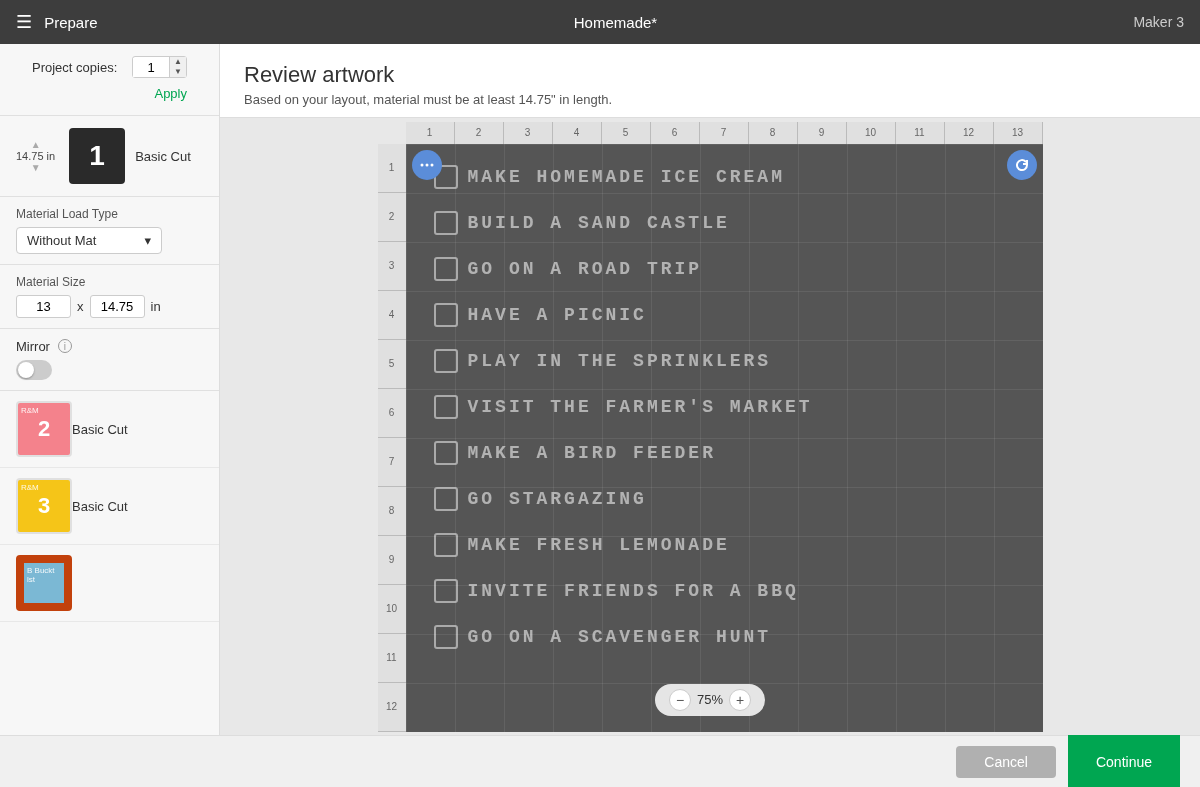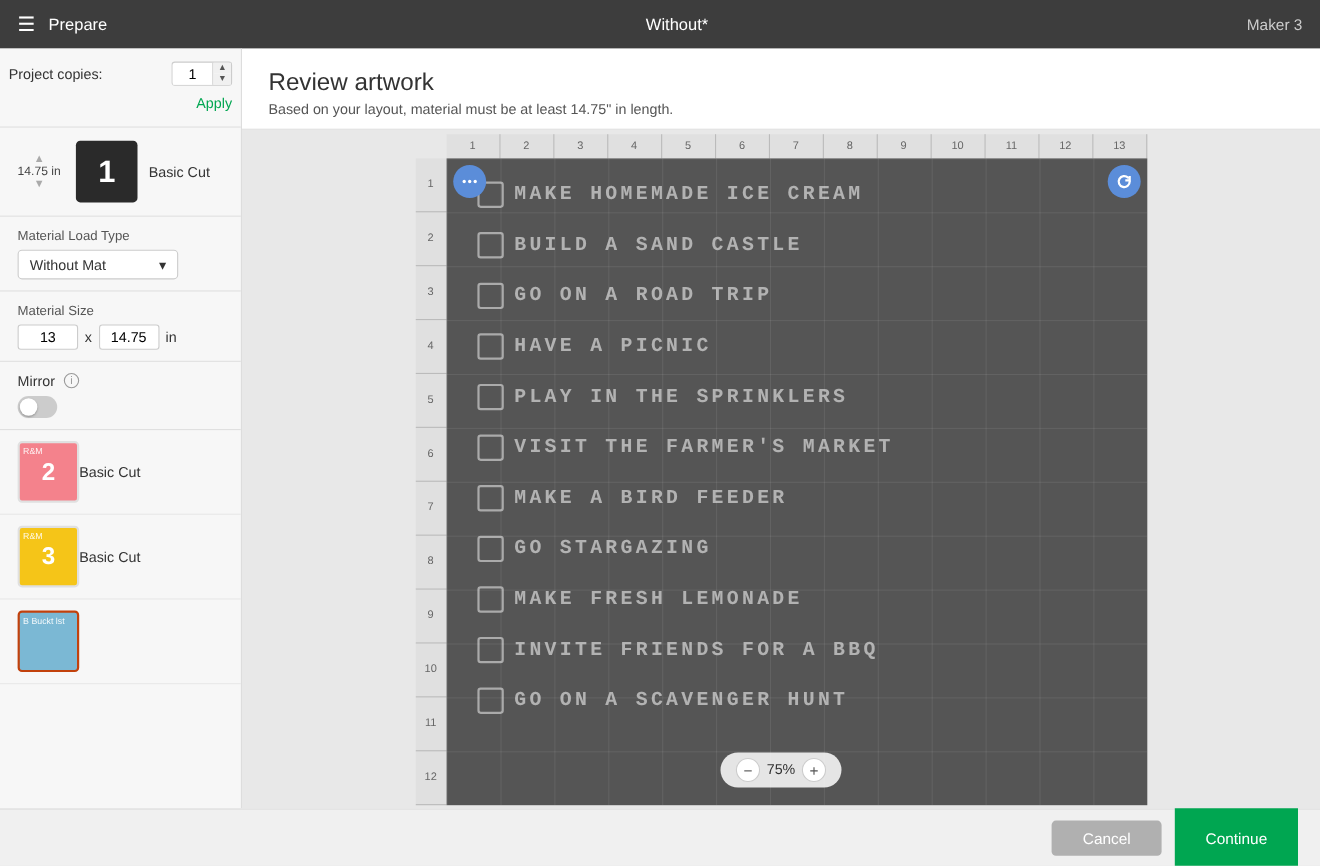--- a/index.html
+++ b/index.html
@@ -48,21 +48,21 @@
       width: 220px;
       background: #f7f7f7;
       border-right: 1px solid #ddd;
       display: flex;
       flex-direction: column;
       flex-shrink: 0;
       overflow-y: auto;
     }
 
     .sidebar-top {
-      padding: 12px 8px;
+      padding: 12px 32px;
       border-bottom: 1px solid #e0e0e0;
     }
 
     .project-copies-row {
       display: flex;
       align-items: center;
       justify-content: space-between;
       margin-bottom: 6px;
     }
     .project-copies-label {
@@ -260,21 +260,21 @@
       color: white;
       font-size: 22px;
       font-weight: bold;
       flex-shrink: 0;
       position: relative;
     }
     .mat-thumb-blue {
       width: 56px;
       height: 56px;
       background: #7bb8d4;
-      border: 2px solid #c2410c;
+      border: 8px solid #c2410c;
       border-radius: 4px;
       display: flex;
       align-items: center;
       justify-content: center;
       color: white;
       font-size: 22px;
       font-weight: bold;
       flex-shrink: 0;
       position: relative;
     }
@@ -502,21 +502,21 @@
       font-size: 14px;
       cursor: pointer;
     }
   </style>
 </head>
 <body>
 
 <div class="header">
   <span class="header-menu-icon">☰</span>
   <span class="header-prepare">Prepare</span>
-  <span class="header-title">Without*</span>
+  <span class="header-title">Homemade*</span>
   <span class="header-device">Maker 3</span>
 </div>
 
 <div class="main-layout">
 
   <div class="sidebar">
 
     <div class="sidebar-top">
       <div class="project-copies-row">
         <span class="project-copies-label">Project copies:</span>

